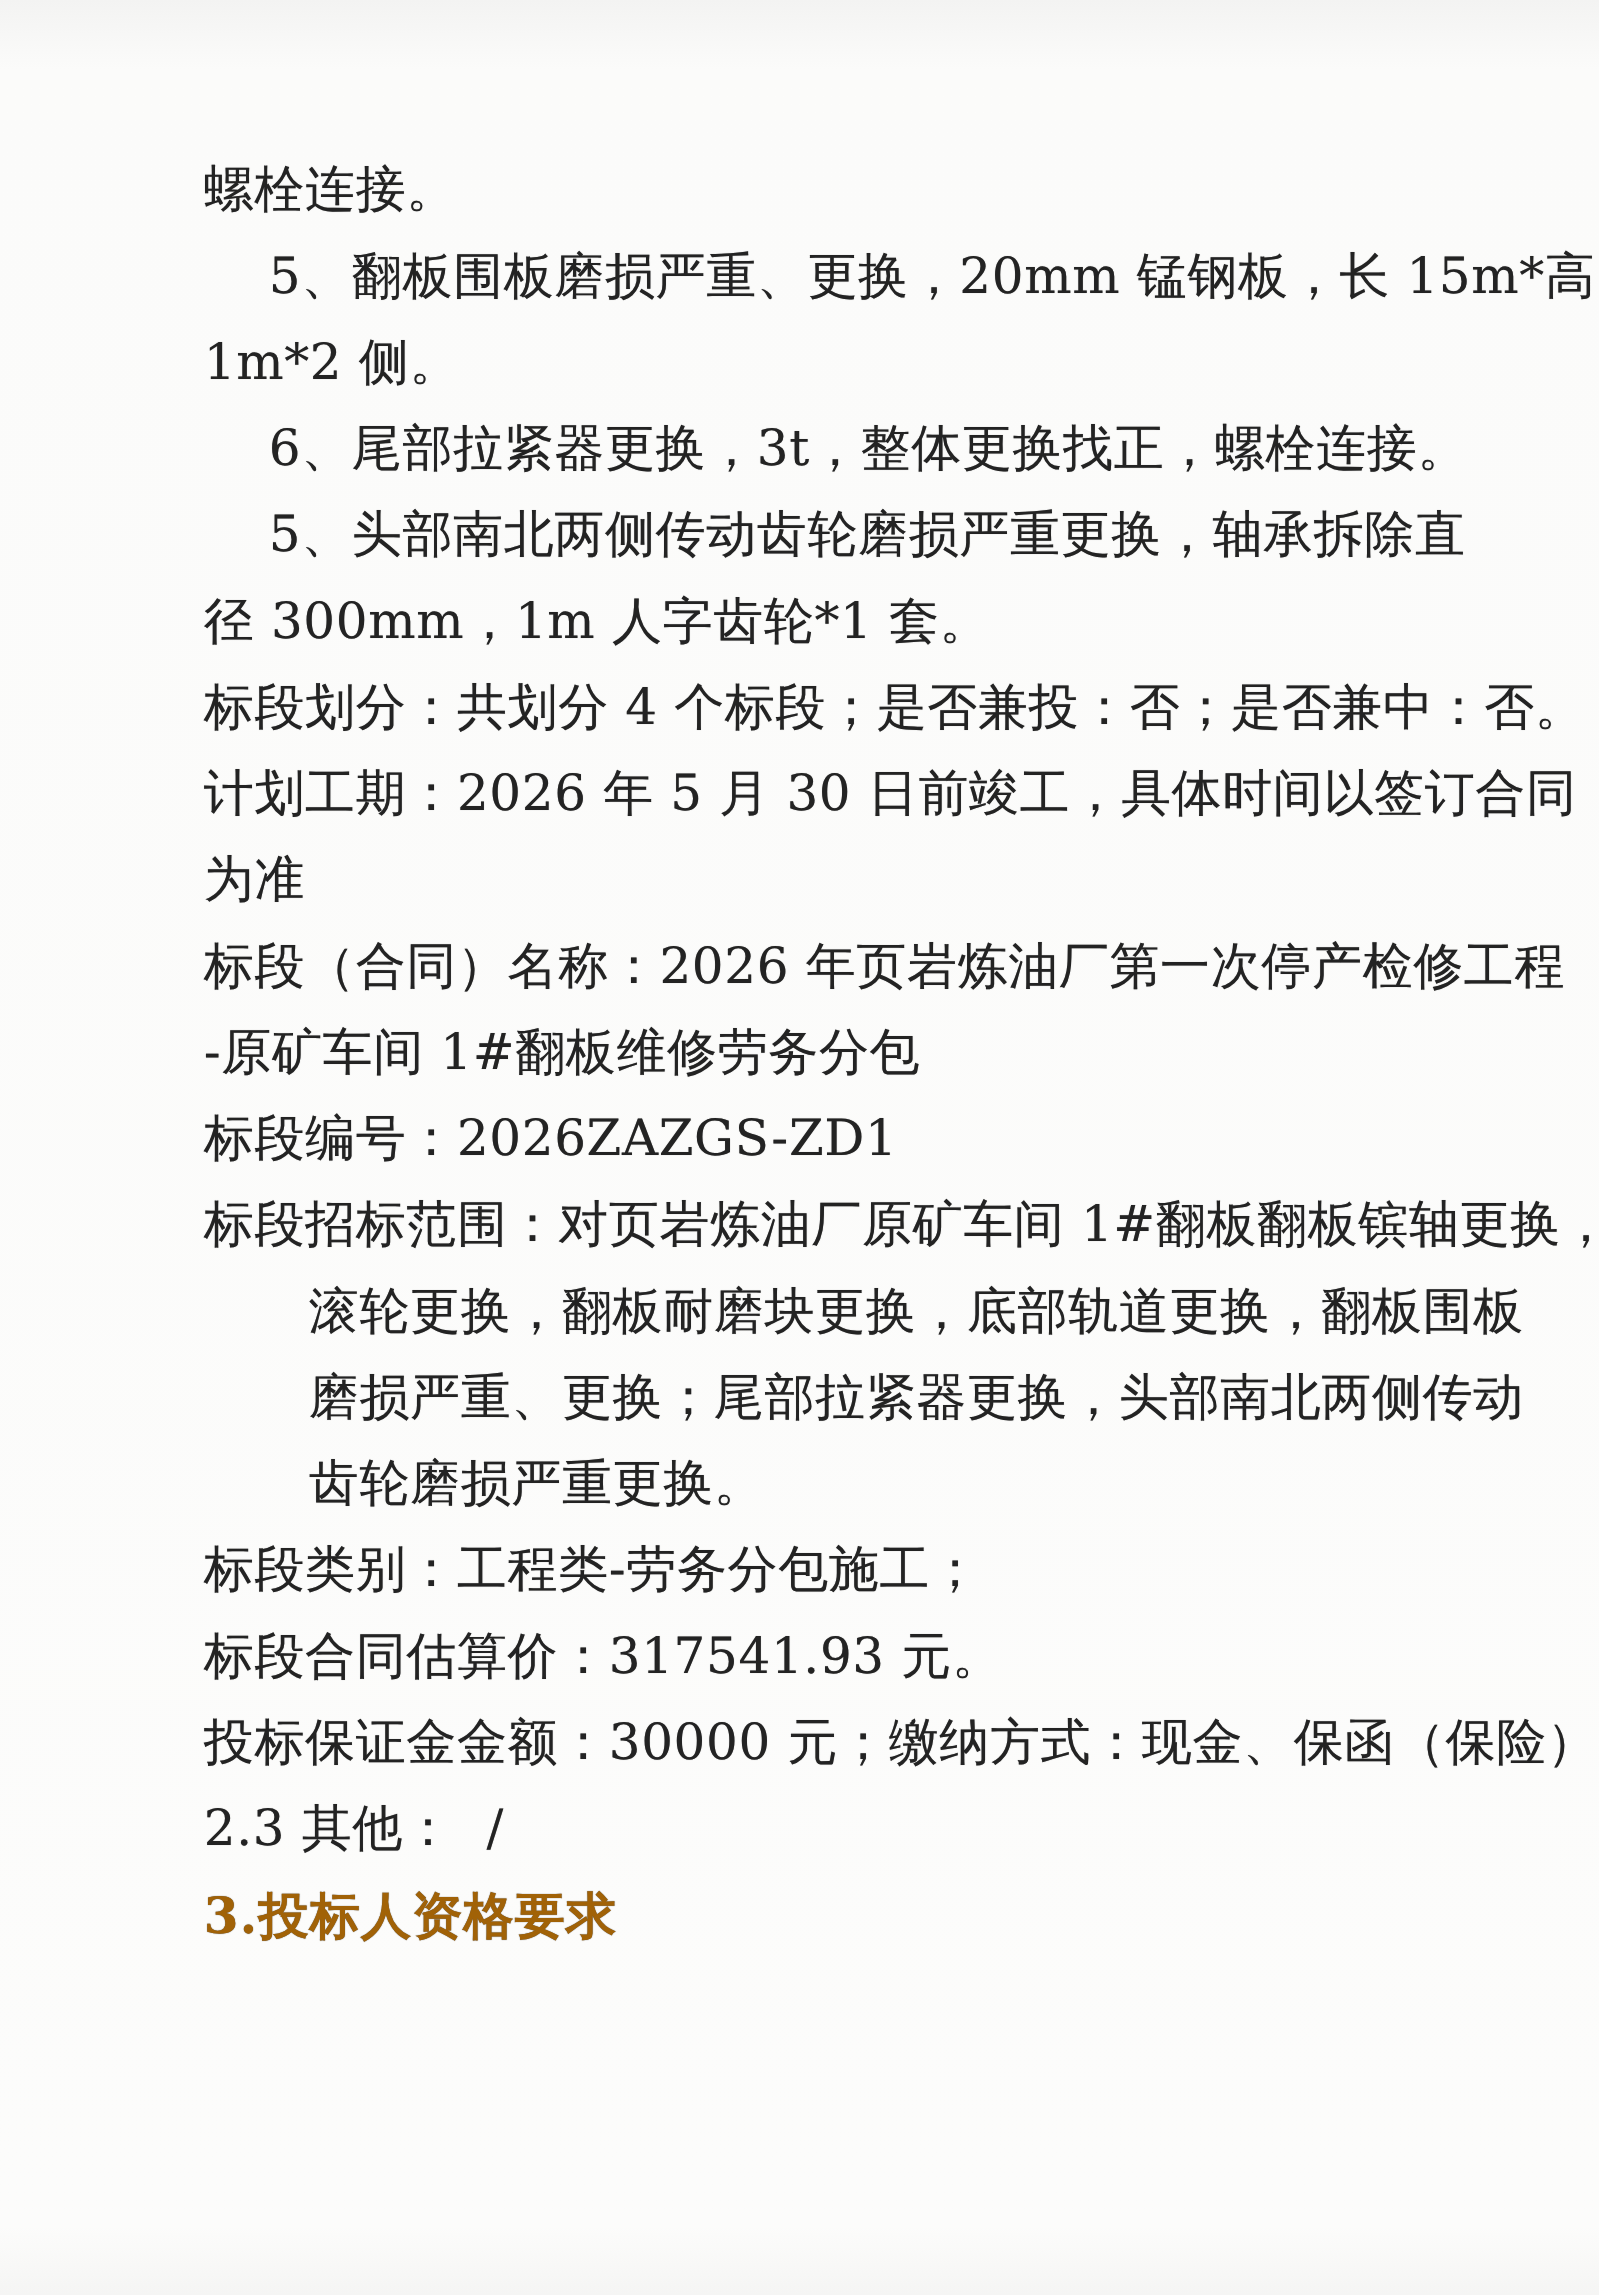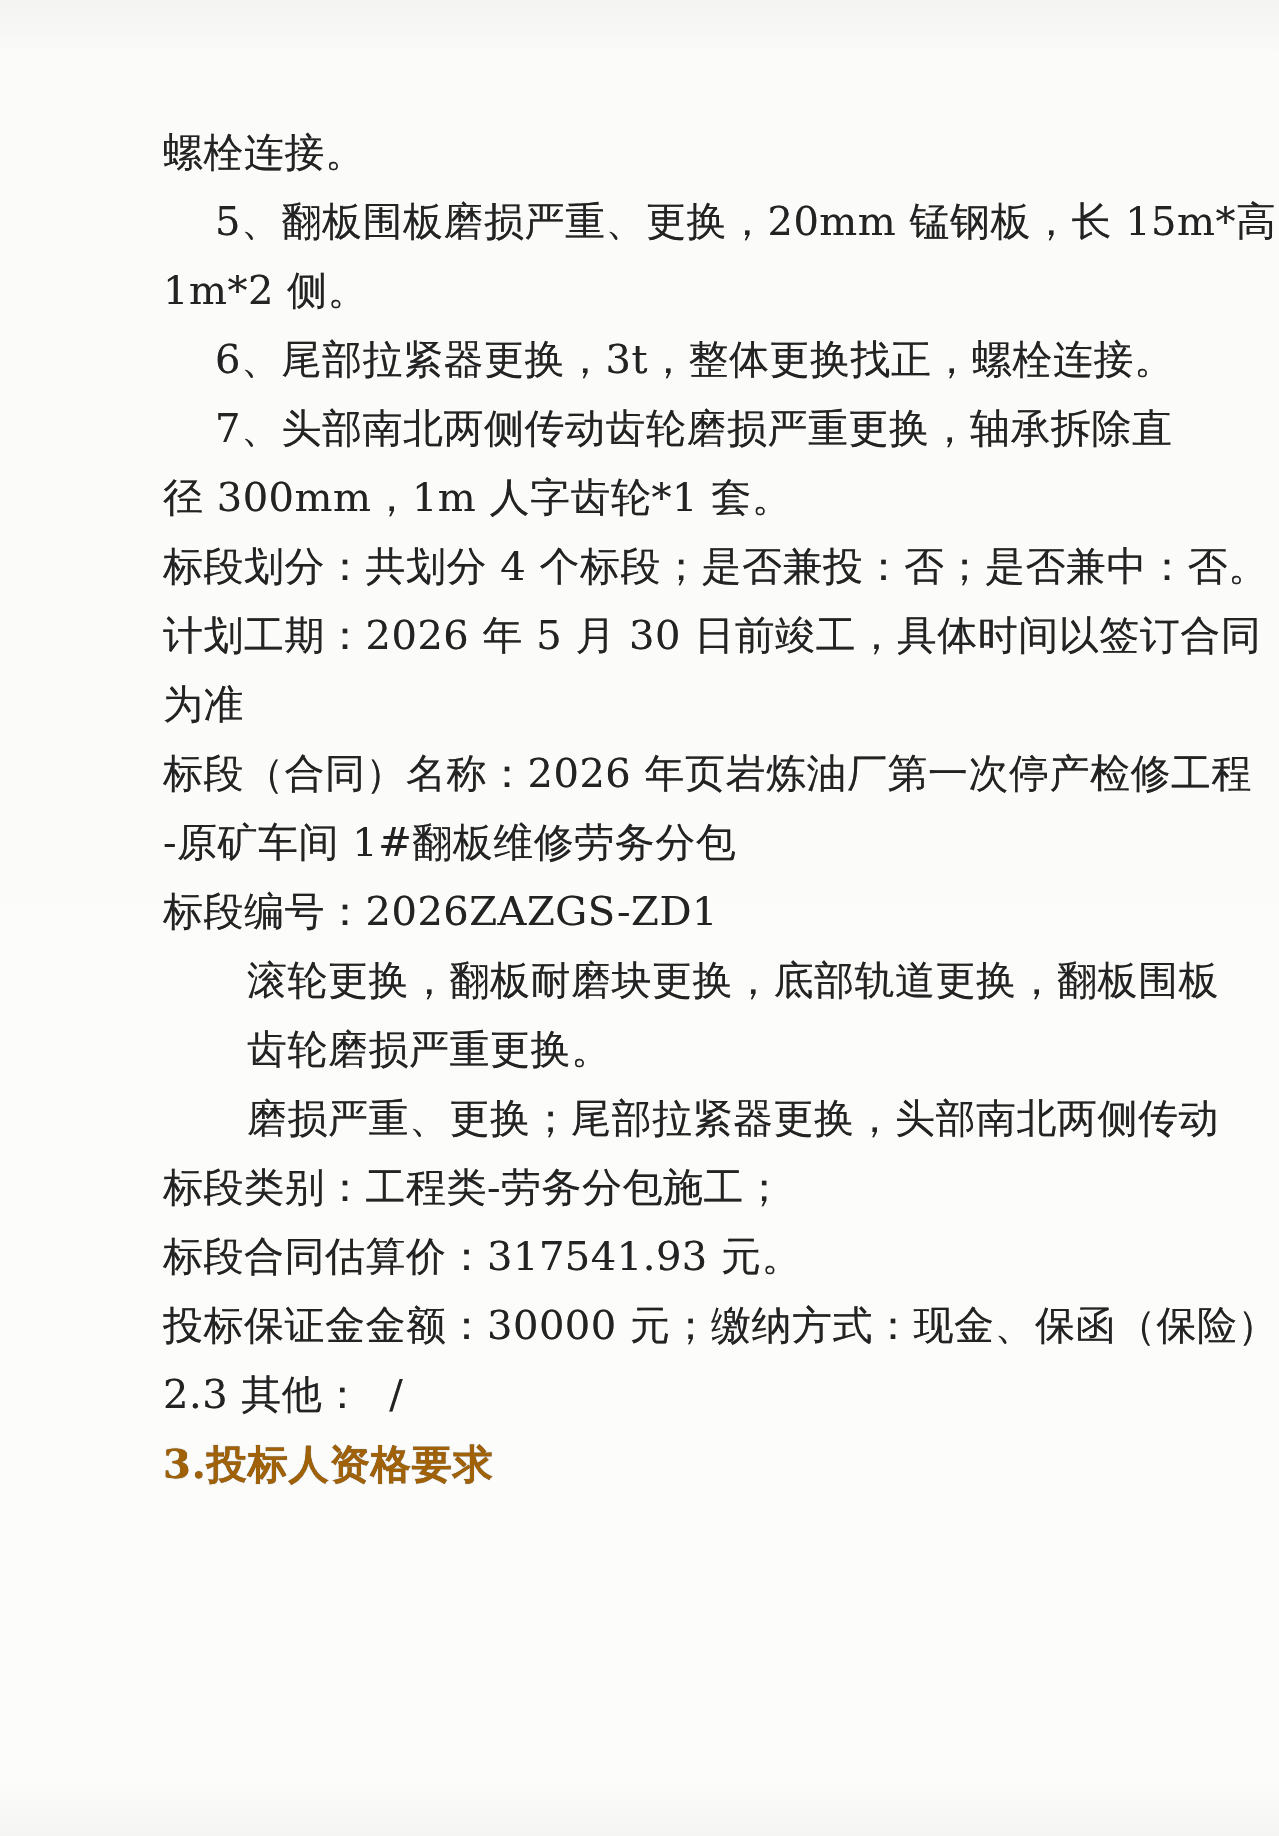--- a/index.html
+++ b/index.html
@@ -42,29 +42,30 @@
   }
 </style>
 </head>
 <body>
 
 <div class="page">
   <div class="line">螺栓连接。</div>
   <div class="line indent1">5、翻板围板磨损严重、更换，20mm 锰钢板，长 15m*高</div>
   <div class="line">1m*2 侧。</div>
   <div class="line indent1">6、尾部拉紧器更换，3t，整体更换找正，螺栓连接。</div>
-  <div class="line indent1">7、头部南北两侧传动齿轮磨损严重更换，轴承拆除直</div>
+  <div class="line indent1">5、头部南北两侧传动齿轮磨损严重更换，轴承拆除直</div>
   <div class="line">径 300mm，1m 人字齿轮*1 套。</div>
   <div class="line">标段划分：共划分 4 个标段；是否兼投：否；是否兼中：否。</div>
   <div class="line">计划工期：2026 年 5 月 30 日前竣工，具体时间以签订合同</div>
   <div class="line">为准</div>
   <div class="line">标段（合同）名称：2026 年页岩炼油厂第一次停产检修工程</div>
   <div class="line">-原矿车间 1#翻板维修劳务分包</div>
   <div class="line">标段编号：2026ZAZGS-ZD1</div>
+  <div class="line">标段招标范围：对页岩炼油厂原矿车间 1#翻板翻板镔轴更换，</div>
   <div class="line indent2">滚轮更换，翻板耐磨块更换，底部轨道更换，翻板围板</div>
+  <div class="line indent2">磨损严重、更换；尾部拉紧器更换，头部南北两侧传动</div>
   <div class="line indent2">齿轮磨损严重更换。</div>
-  <div class="line indent2">磨损严重、更换；尾部拉紧器更换，头部南北两侧传动</div>
   <div class="line">标段类别：工程类-劳务分包施工；</div>
   <div class="line">标段合同估算价：317541.93 元。</div>
   <div class="line">投标保证金金额：30000 元；缴纳方式：现金、保函（保险）。</div>
   <div class="line">2.3 其他：  /</div>
   <div class="line bold">3.投标人资格要求</div>
 </div>
 
 </body></html>

